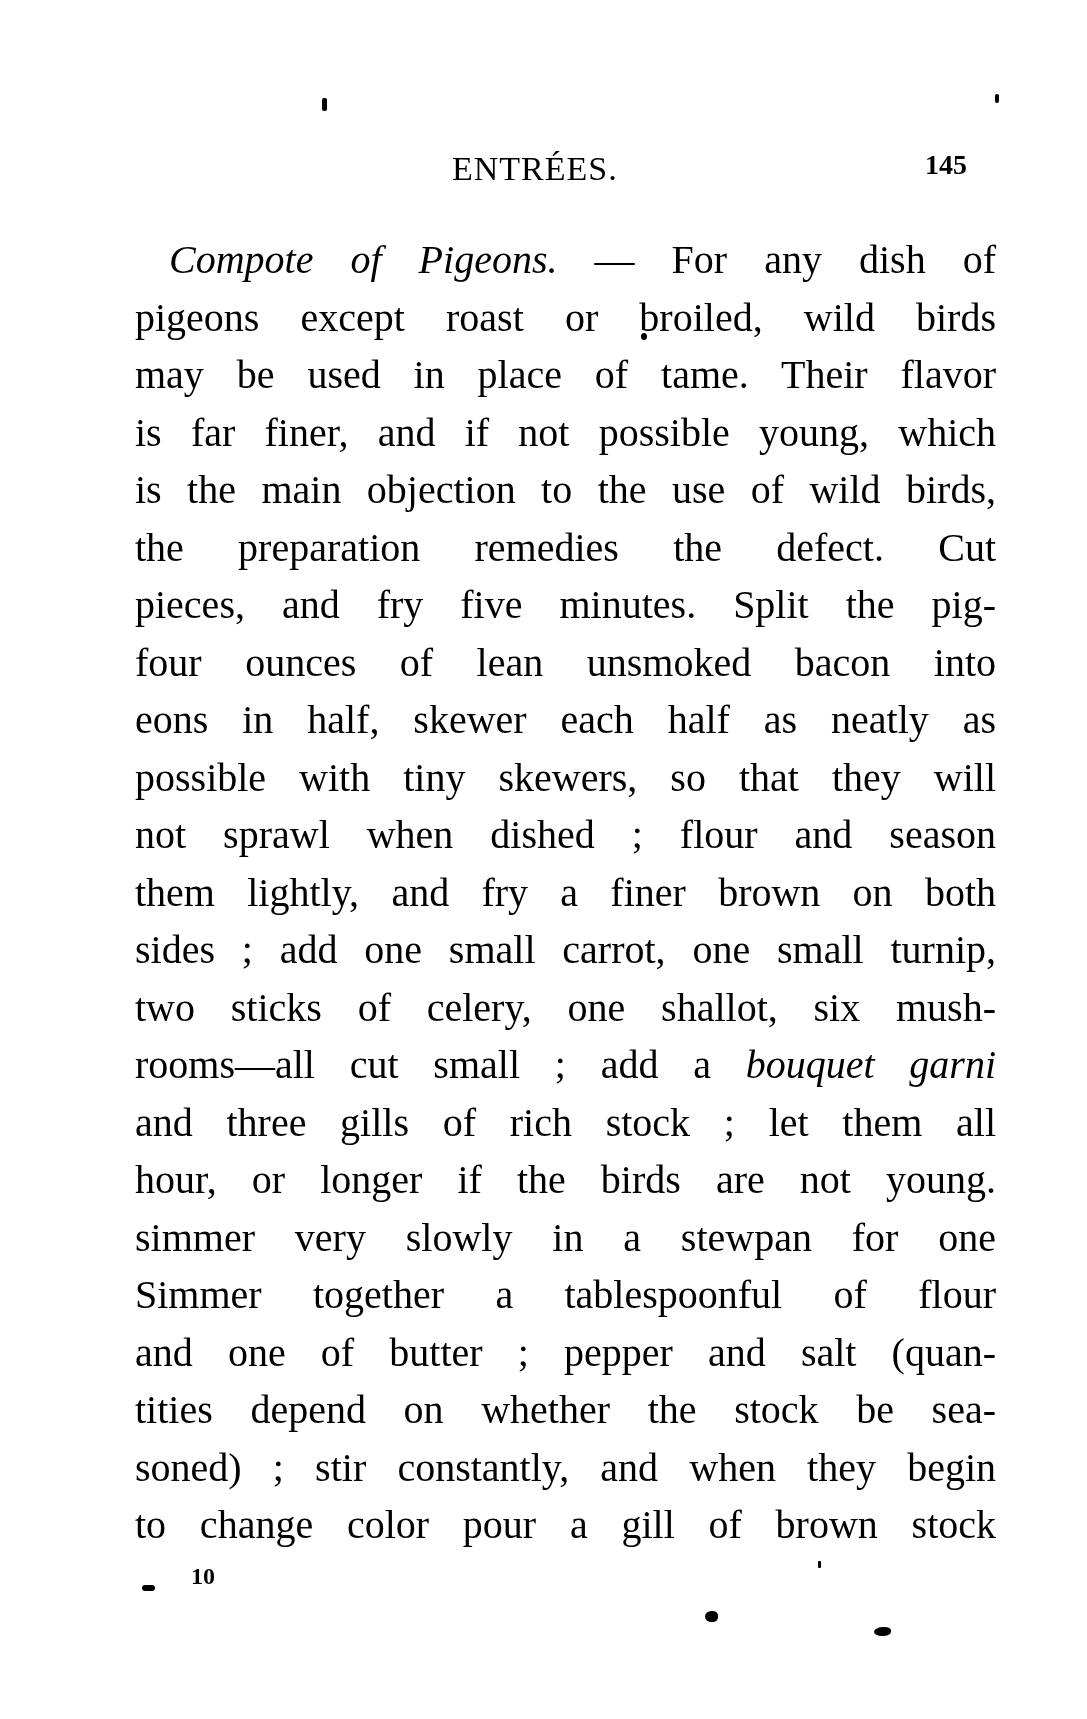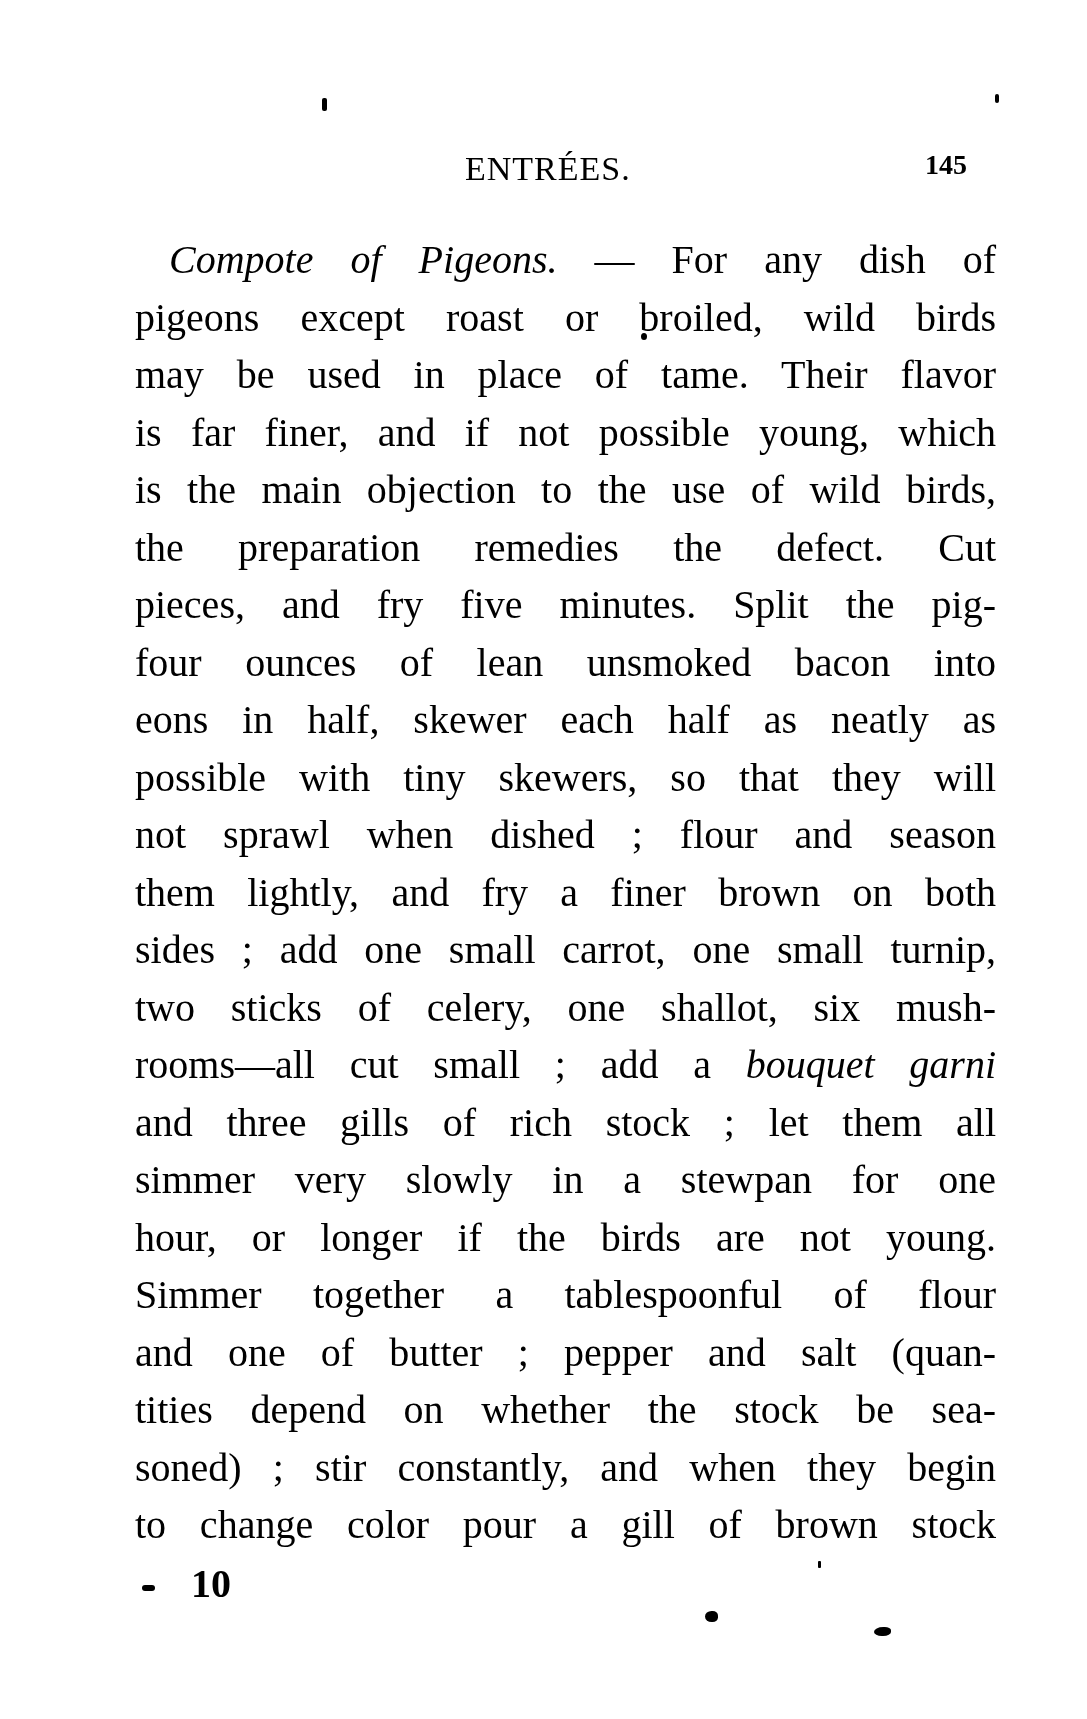--- a/index.html
+++ b/index.html
@@ -9,21 +9,21 @@
     height: 1719px;
     background: #ffffff;
     font-family: "Liberation Serif", serif;
     color: #000000;
     overflow: hidden;
     margin: 0 auto;
   }
   .header-title {
     position: absolute;
     top: 152px;
-    left: 465px;
+    left: 452px;
     font-size: 34px;
     line-height: 1;
     letter-spacing: 1px;
     white-space: nowrap;
     text-align: center;
   }
   .page-number {
     position: absolute;
     top: 151px;
     left: 901px;
@@ -48,21 +48,21 @@
     text-align-last: justify;
     -moz-text-align-last: justify;
     white-space: normal;
   }
   .indent { text-indent: 34px; }
   .it { font-style: italic; }
   .footer-sig {
     position: absolute;
     left: 191px;
     top: 1564px;
-    font-size: 40px;
+    font-size: 24px;
     font-weight: bold;
     line-height: 1;
   }
   .speck {
     position: absolute;
     background: #000;
   }
   .s1 { left: 322px; top: 98px;  width: 5px;  height: 13px; border-radius: 2px; }
   .s2 { left: 995px; top: 94px;  width: 4px;  height: 9px;  border-radius: 2px; }
   .s3 { left: 705px; top: 1611px; width: 13px; height: 11px; border-radius: 55% 45% 45% 55%; }
@@ -90,22 +90,22 @@
       <div class="line"><span class="seg">pieces, and fry five minutes. Split the pig-</span></div>
       <div class="line"><span class="seg">four ounces of lean unsmoked bacon into</span></div>
       <div class="line"><span class="seg">eons in half, skewer each half as neatly as</span></div>
       <div class="line"><span class="seg">possible with tiny skewers, so that they will</span></div>
       <div class="line"><span class="seg">not sprawl when dished ; flour and season</span></div>
       <div class="line"><span class="seg">them lightly, and fry a finer brown on both</span></div>
       <div class="line"><span class="seg">sides ; add one small carrot, one small turnip,</span></div>
       <div class="line"><span class="seg">two sticks of celery, one shallot, six mush-</span></div>
       <div class="line"><span class="seg">rooms—all cut small ; add a </span><span class="seg it">bouquet garni</span></div>
       <div class="line"><span class="seg">and three gills of rich stock ; let them all</span></div>
+      <div class="line"><span class="seg">hour, or longer if the birds are not young.</span></div>
       <div class="line"><span class="seg">simmer very slowly in a stewpan for one</span></div>
-      <div class="line"><span class="seg">hour, or longer if the birds are not young.</span></div>
       <div class="line"><span class="seg">Simmer together a tablespoonful of flour</span></div>
       <div class="line"><span class="seg">and one of butter ; pepper and salt (quan-</span></div>
       <div class="line"><span class="seg">tities depend on whether the stock be sea-</span></div>
       <div class="line"><span class="seg">soned) ; stir constantly, and when they begin</span></div>
       <div class="line"><span class="seg">to change color pour a gill of brown stock</span></div>
     </div>
 
   <div class="footer-sig">10</div>
 
   <div class="speck s1"></div>

